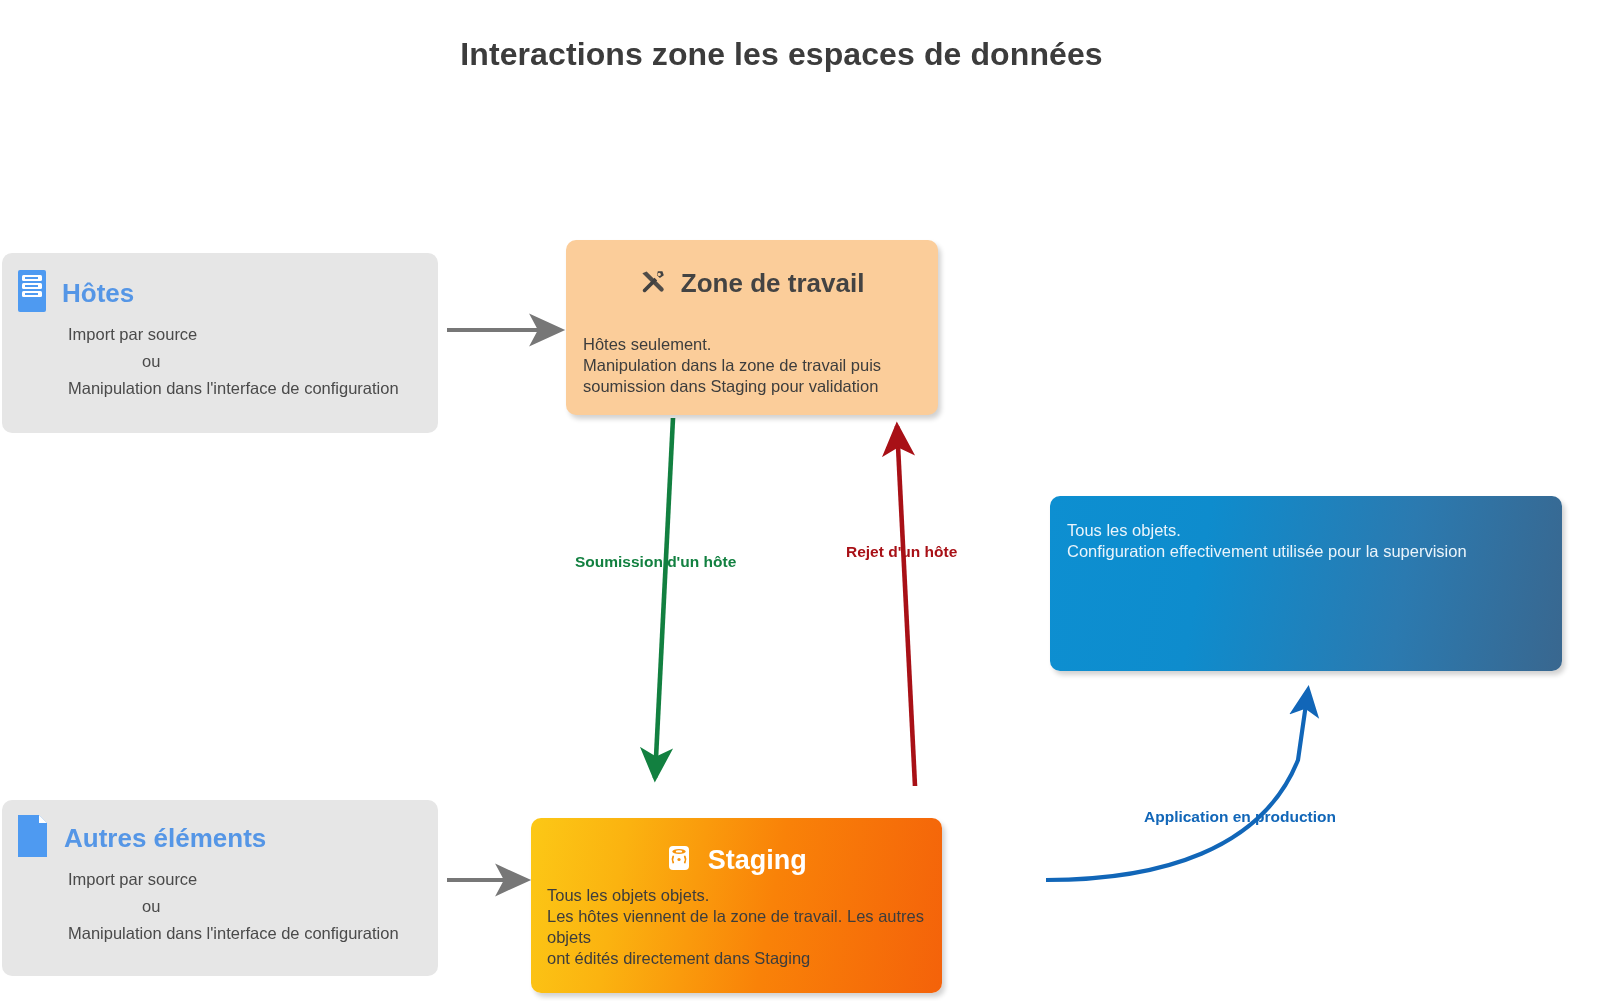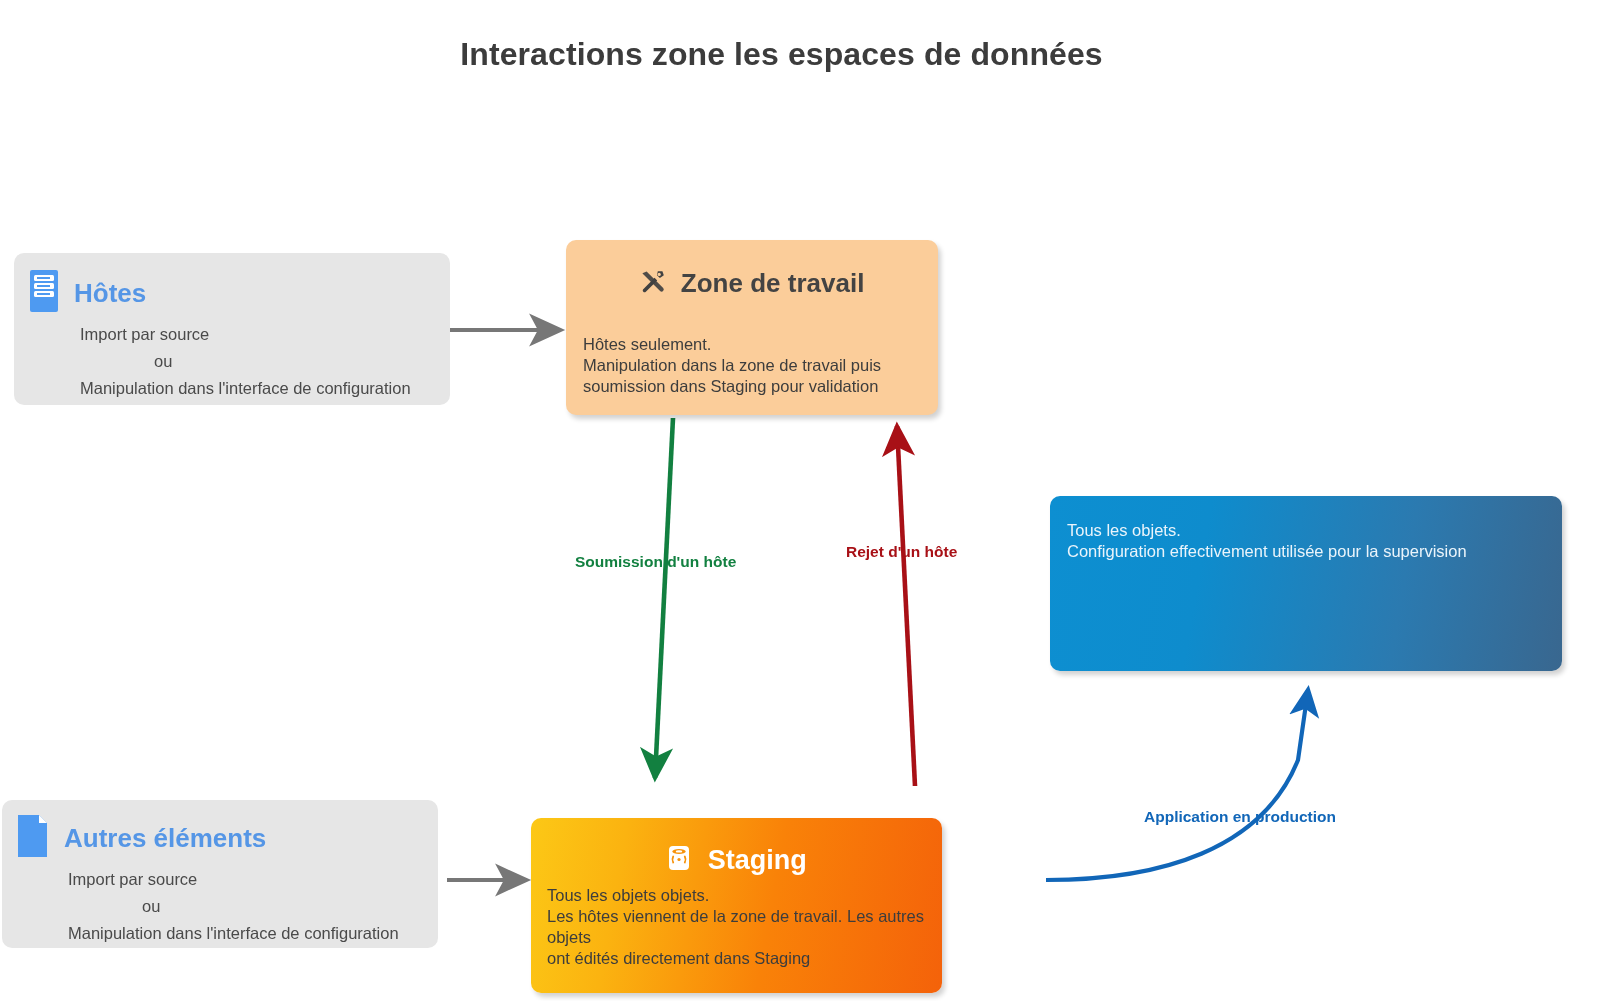--- a/index.html
+++ b/index.html
@@ -135,33 +135,33 @@
   }
   #node-production .node-body {
     margin-top: 24px;
     margin-left: 17px;
     font-size: 16.5px;
     line-height: 1.28;
     color: #eaf4fb;
   }
 
   #node-hotes {
-    left: 14px;
+    left: 2px;
     top: 253px;
     width: 436px;
-    height: 152px;
+    height: 180px;
   }
   #node-hotes .src-head { padding-top: 16px; }
   #node-hotes .src-line:nth-of-type(1) { margin-top: 8px; }
 
   #node-autres {
     left: 2px;
     top: 800px;
     width: 436px;
-    height: 148px;
+    height: 176px;
   }
   #node-autres .src-head { padding-top: 14px; }
 
   .src-line { margin-top: 8px; }
 
   
   .icon-badge {
     flex: 0 0 auto;
     display: inline-block;
   }

